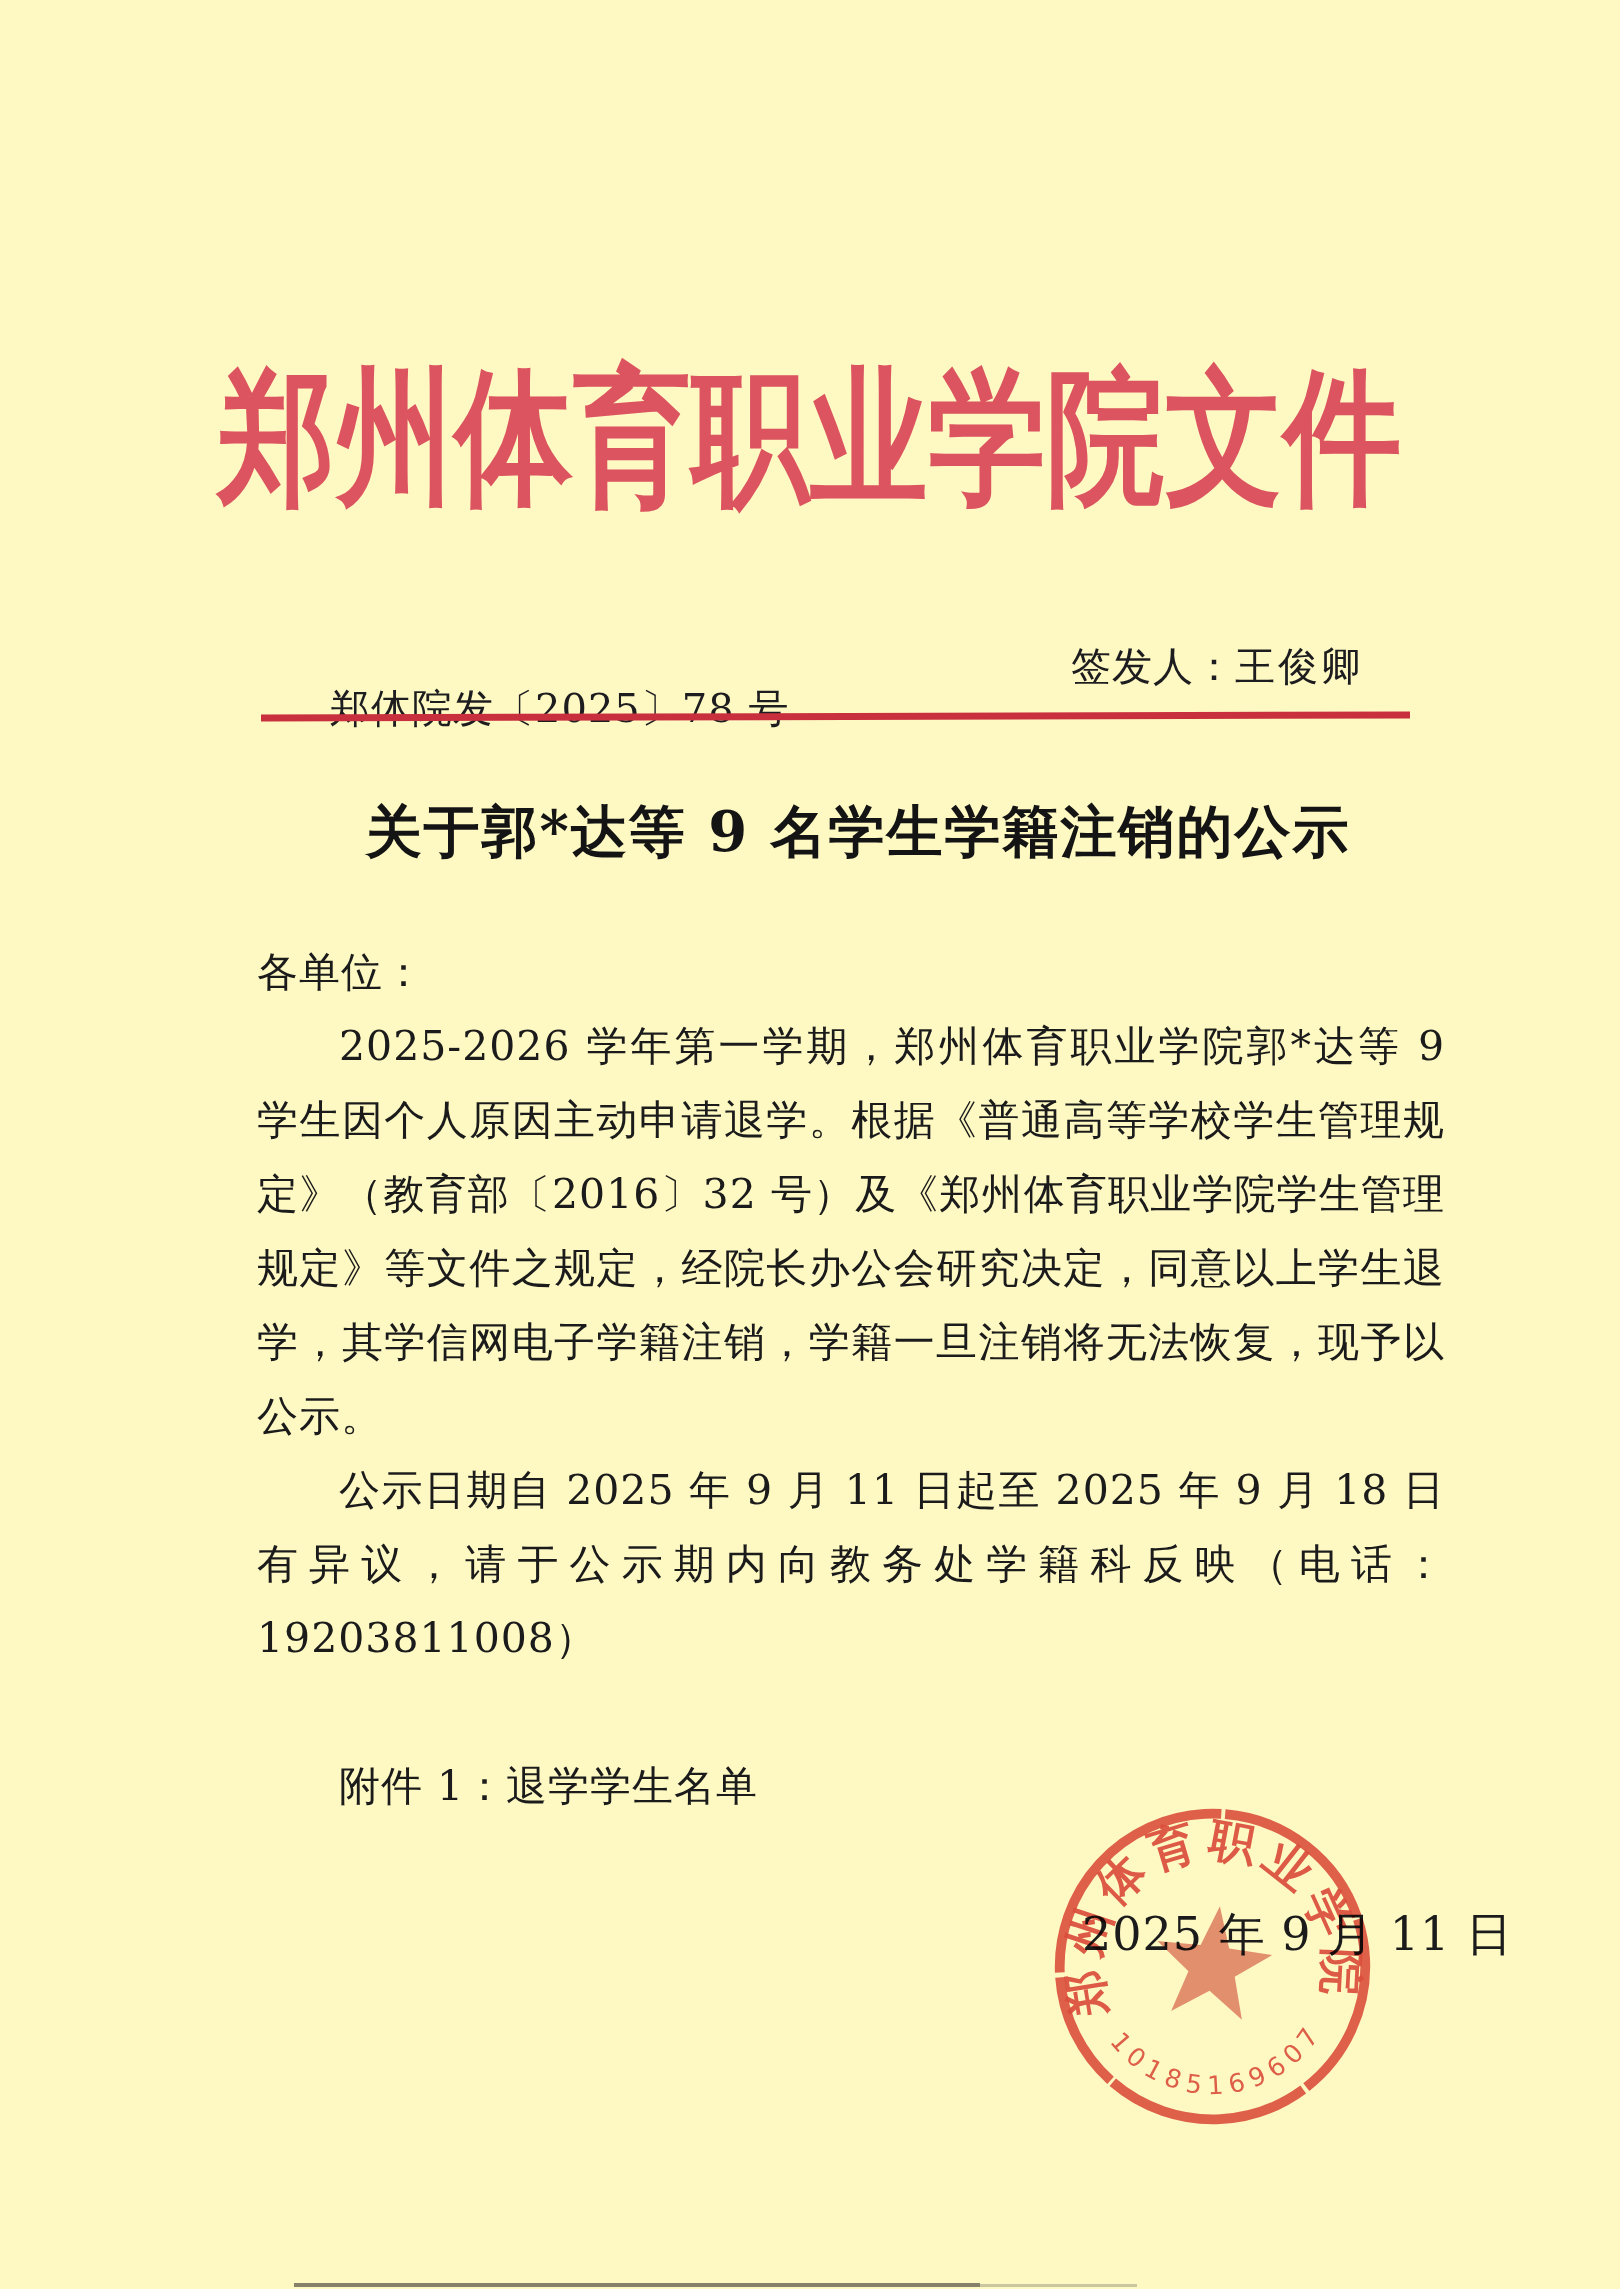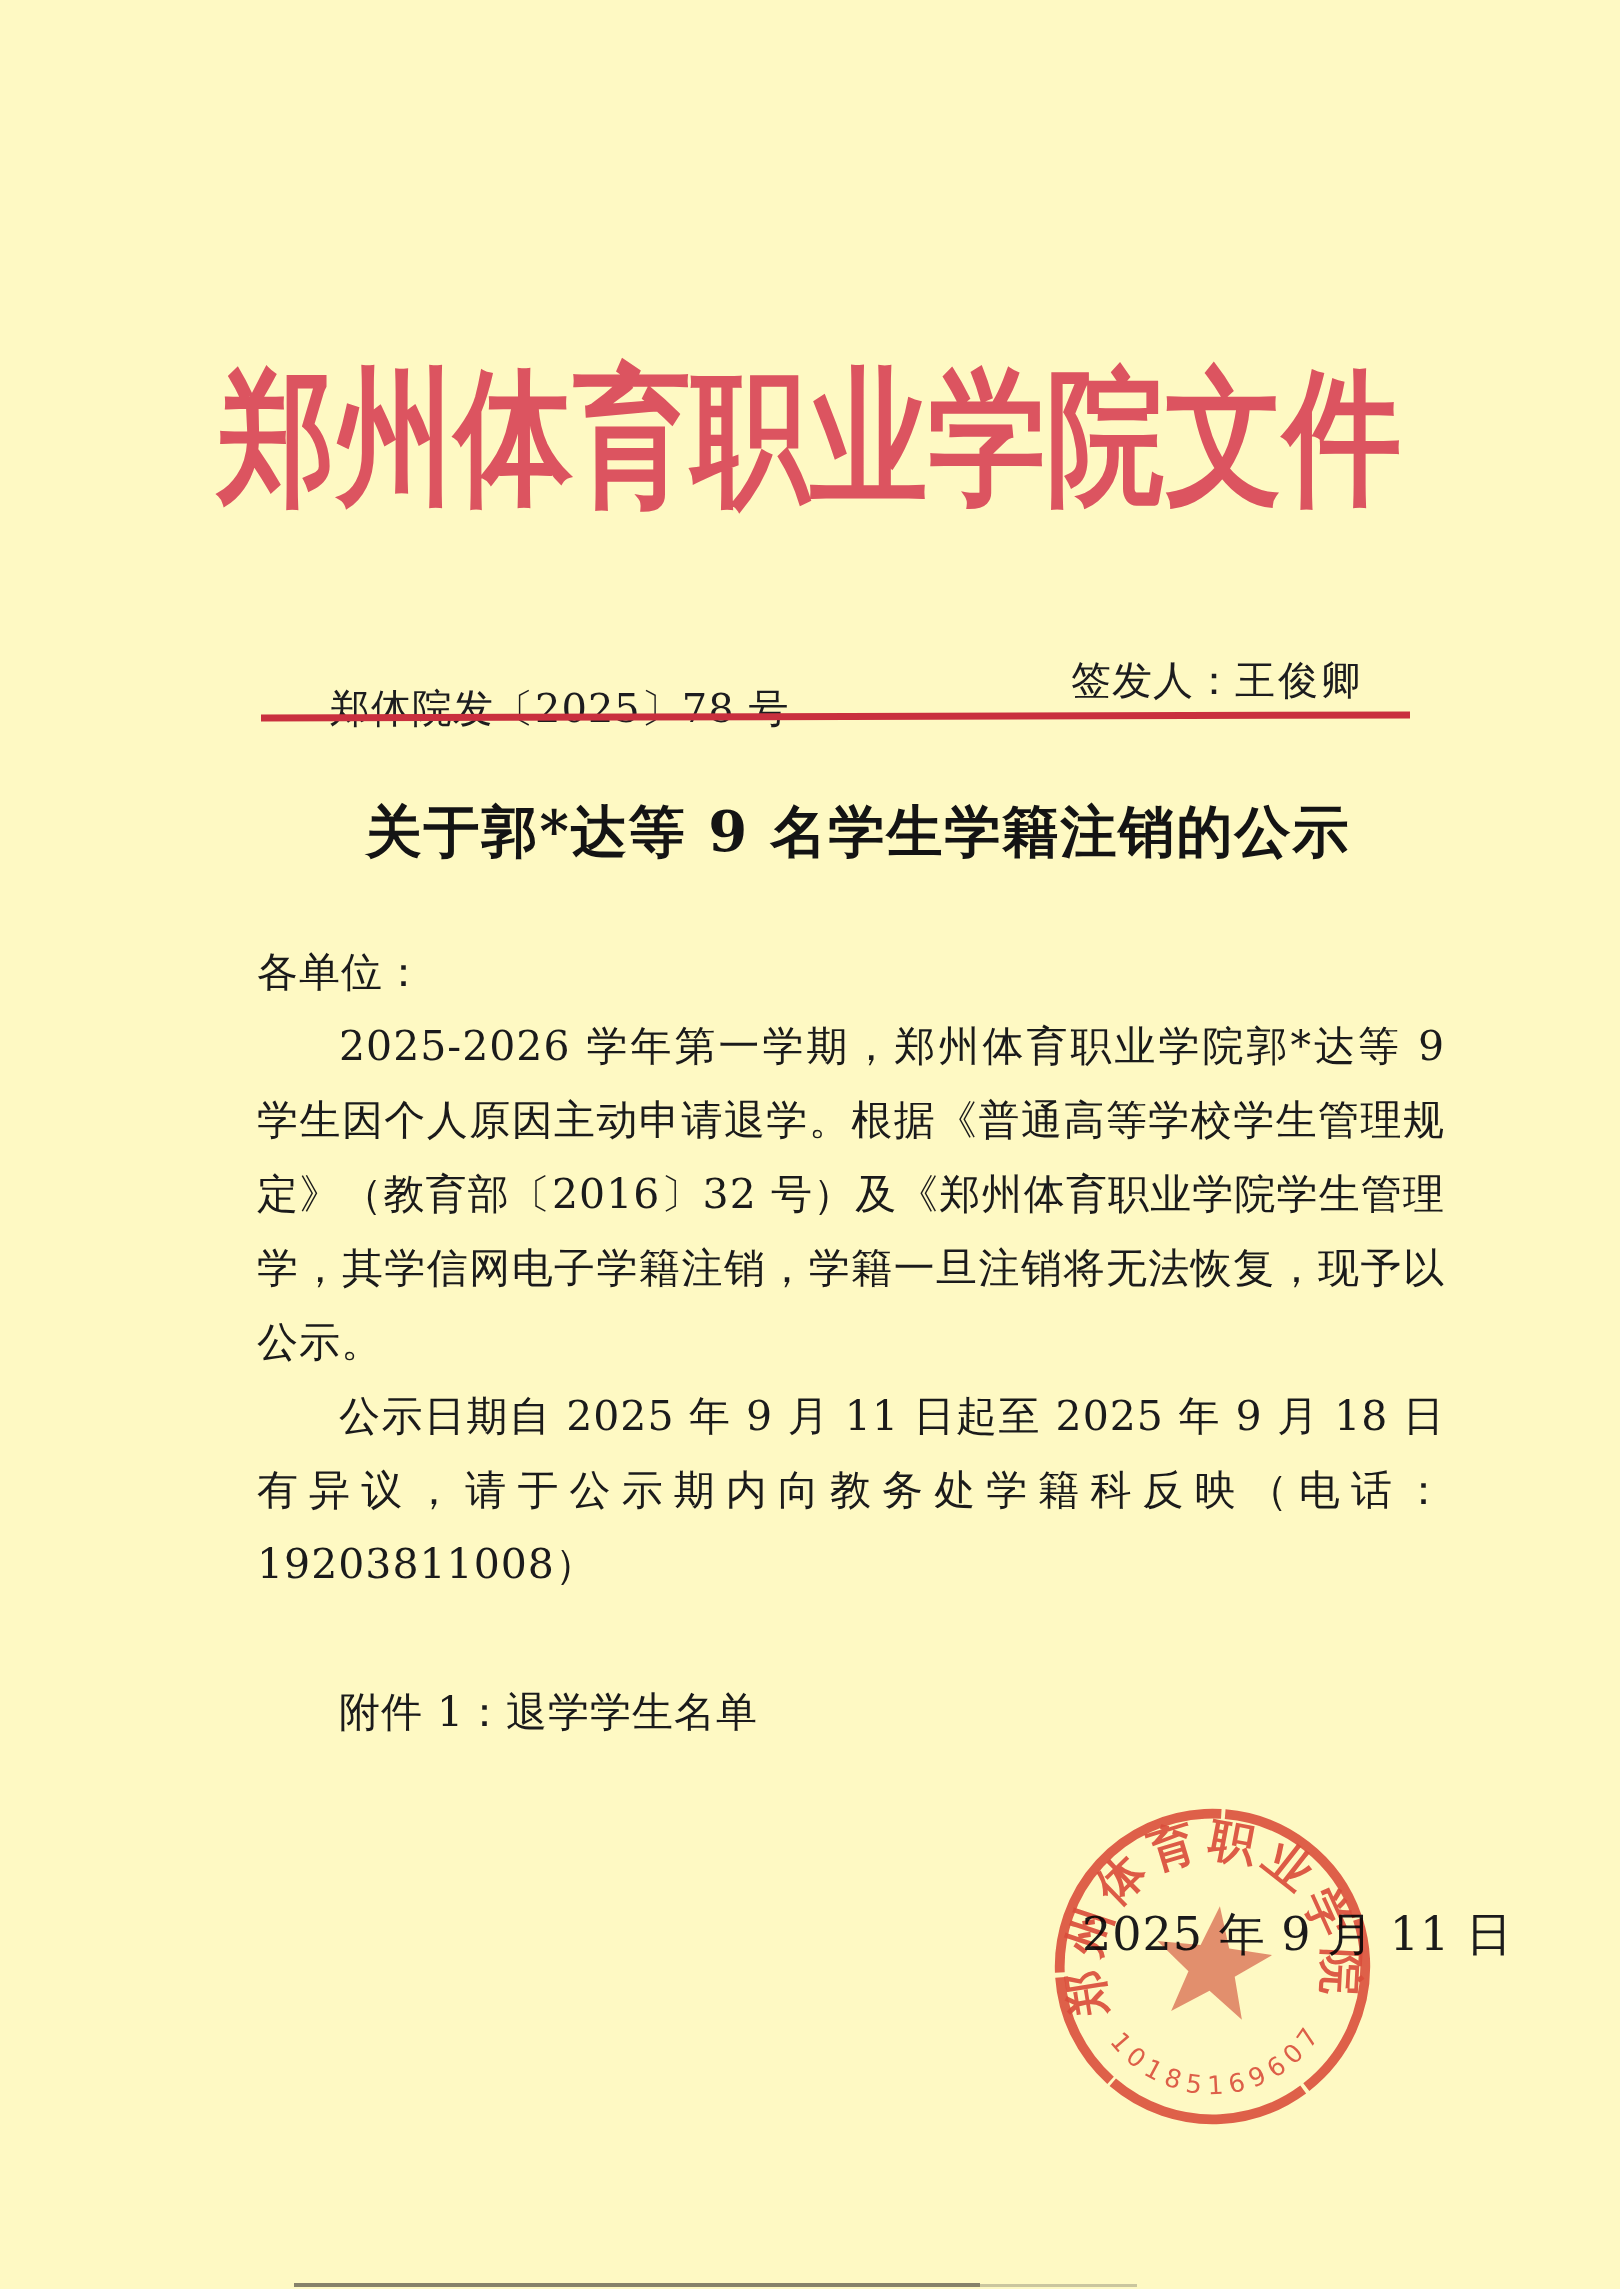--- a/index.html
+++ b/index.html
@@ -17,21 +17,21 @@
     position:absolute;top:351px;left:0;width:100%;
     text-align:center;white-space:nowrap;
     font-size:147px;line-height:172px;font-weight:900;
     color:#dc5460;
     transform:scaleX(.80);transform-origin:50% 50%;
     letter-spacing:1px;
   }
   
   .docnum-row{position:absolute;top:635px;left:0;width:100%;height:59px;font-size:40px;line-height:59px;}
   .doc-number{position:absolute;left:330px;top:12px;letter-spacing:1px;margin-top:32px;}
-  .issuer{position:absolute;left:1071px;top:16px;letter-spacing:1px;}
+  .issuer{position:absolute;left:1071px;top:2px;letter-spacing:1px;}
   .issuer-name{letter-spacing:2.9px;}
   .red-rule{position:absolute;top:713px;left:261px;width:1149px;height:6.9px;background:#c9303e;transform:rotate(-0.15deg);}
   
   .doc-title{
     position:absolute;top:792px;left:0;width:100%;
     text-align:center;font-size:56px;line-height:78px;font-weight:bold;
     color:#141414;letter-spacing:2px;white-space:nowrap;padding-left:48px;
   }
   
   .body-text{
@@ -76,20 +76,21 @@
 
   <div class="red-rule"></div>
 
   <div class="doc-title">关于郭*达等 9 名学生学籍注销的公示</div>
 
   <div class="body-text">
     <div class="line">各单位：</div>
     <div class="line indent fill">2025-2026 学年第一学期，郑州体育职业学院郭*达等 9 名</div>
     <div class="line fill">学生因个人原因主动申请退学。根据《普通高等学校学生管理规</div>
     <div class="line fill">定》（教育部〔2016〕32 号）及《郑州体育职业学院学生管理</div>
+    <div class="line fill">规定》等文件之规定，经院长办公会研究决定，同意以上学生退</div>
     <div class="line fill">学，其学信网电子学籍注销，学籍一旦注销将无法恢复，现予以</div>
     <div class="line">公示。</div>
     <div class="line indent fill">公示日期自 2025 年 9 月 11 日起至 2025 年 9 月 18 日止。如</div>
     <div class="line fill">有异议，请于公示期内向教务处学籍科反映（电话：15981883234</div>
     <div class="line">19203811008）</div>
     <div class="line blank"></div>
     <div class="line indent">附件 1：退学学生名单</div>
   </div>
 
   <div class="doc-date">2025 年 9 月 11 日</div>

